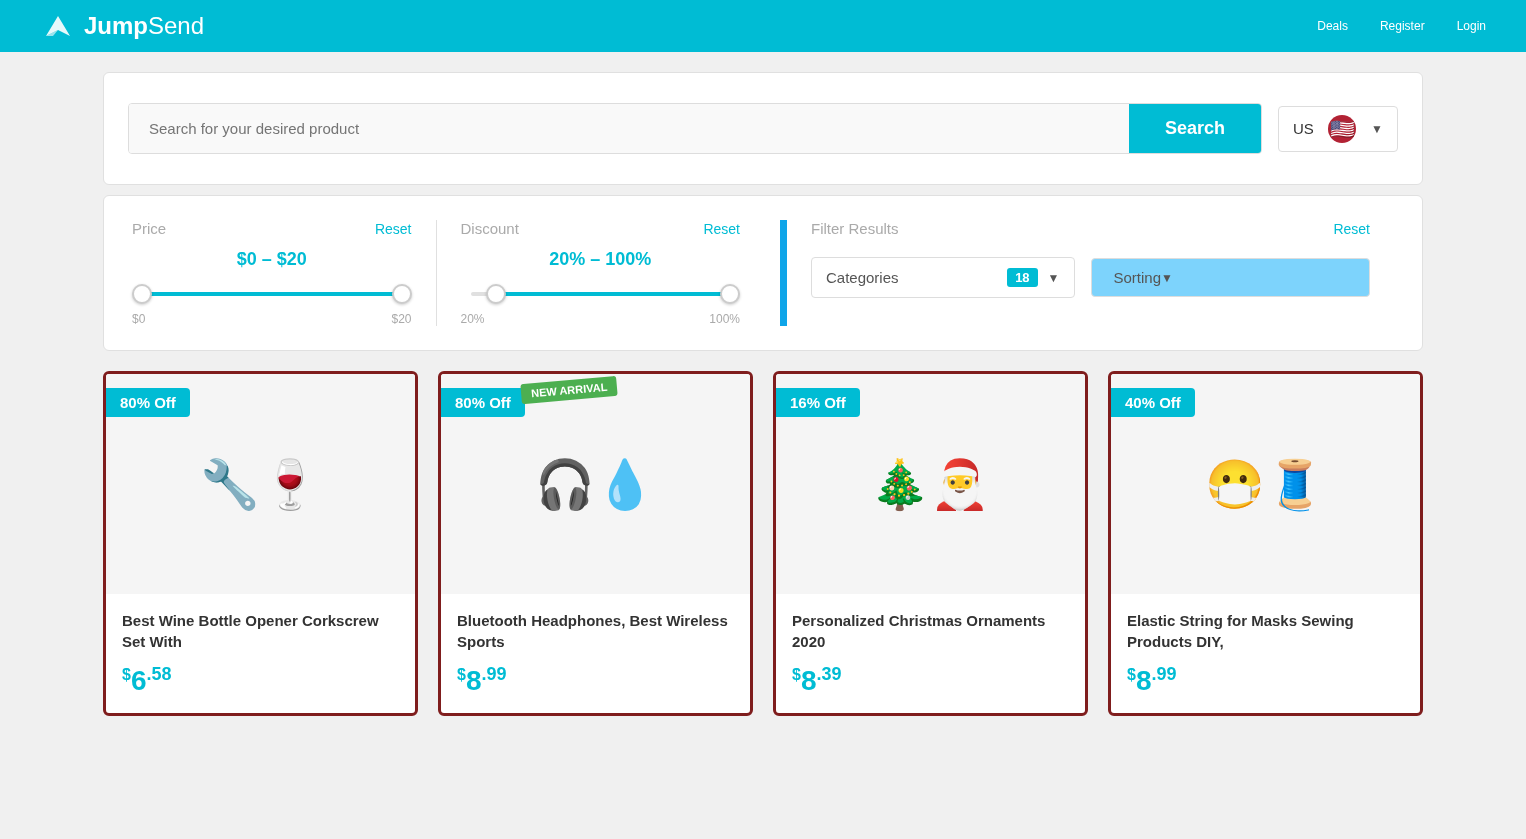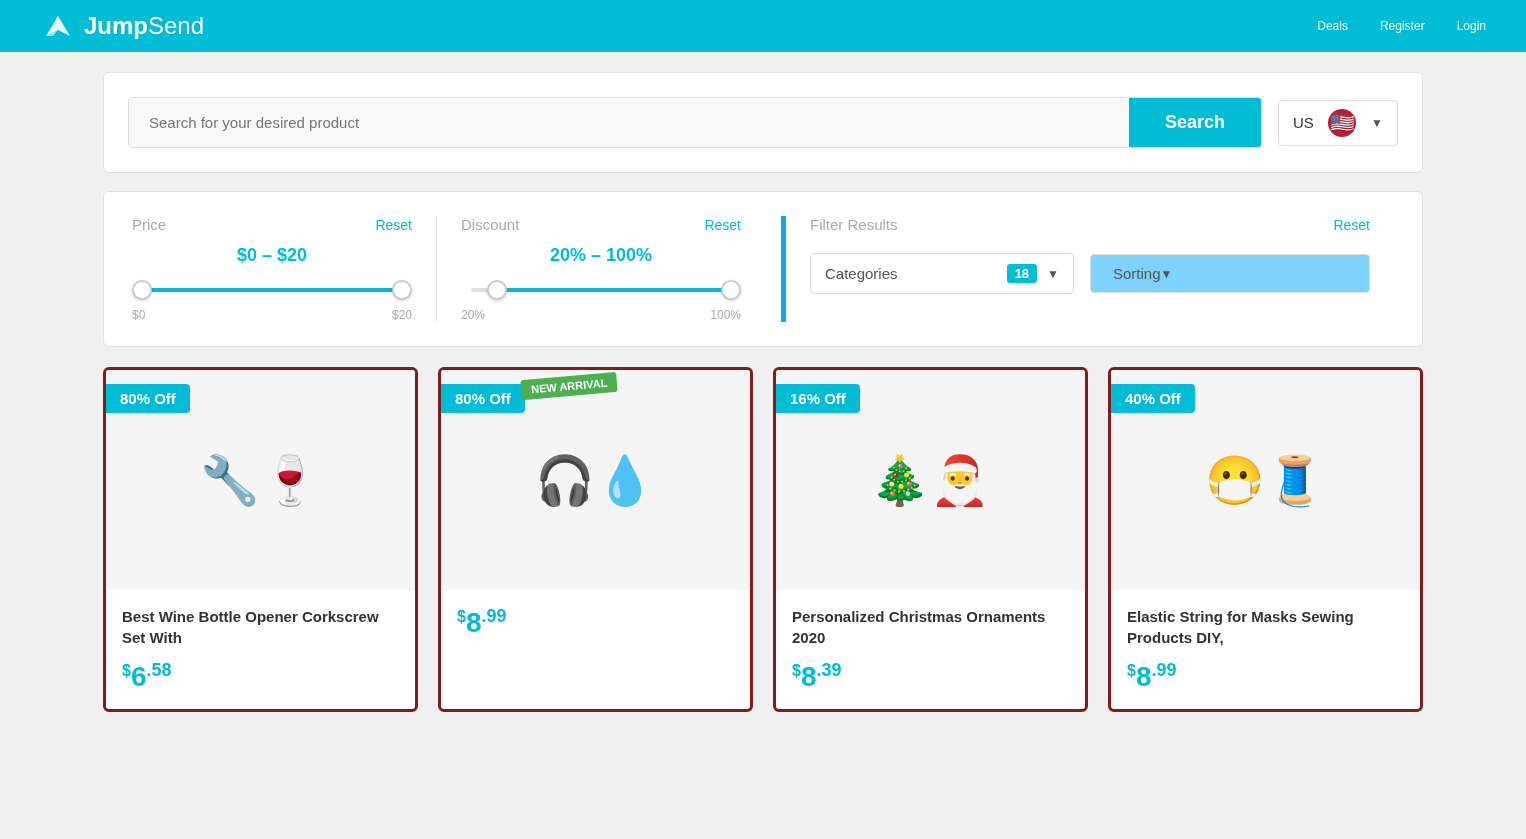--- a/index.html
+++ b/index.html
@@ -47,22 +47,22 @@
       max-width: 1440px;
       margin: 0 auto;
       padding: 20px 60px;
     }
 
     
     .search-section {
       background: #fff;
       border: 1px solid #e0e0e0;
       border-radius: 6px;
-      padding: 24px 24px;
-      margin-bottom: 18px;
+      padding: 30px 24px;
+      margin-bottom: 10px;
       display: flex;
       align-items: center;
       gap: 16px;
     }
     .search-input-wrap {
       flex: 1;
       display: flex;
       border: 1px solid #ddd;
       border-radius: 4px;
       overflow: hidden;
@@ -210,21 +210,21 @@
       display: flex;
       justify-content: space-between;
       margin-top: 8px;
       font-size: 12px;
       color: #aaa;
     }
     
     .filter-results-block {
       flex: 2;
       padding: 0 24px;
-      border-left: 5px solid #0ea5e9;
+      border-left: 7px solid #0ea5e9;
       margin-left: 16px;
     }
     .filter-results-header {
       display: flex;
       justify-content: space-between;
       align-items: center;
       margin-bottom: 20px;
     }
     .filter-results-label {
       font-size: 15px;
@@ -471,20 +471,21 @@
       </div>
     </div>
 
     <div class="product-card">
       <div class="product-image-wrap">
         <div class="discount-badge">80% Off</div>
         <div class="new-arrival-badge">NEW ARRIVAL</div>
         <div class="product-image-placeholder">🎧💧</div>
       </div>
       <div class="product-info">
+        <div class="product-title">Bluetooth Headphones, Best Wireless Sports</div>
         <div class="product-price">
           <sup>$</sup><span>8</span><span class="cents">.<span>99</span></span>
         </div>
       </div>
     </div>
 
     <div class="product-card">
       <div class="product-image-wrap">
         <div class="discount-badge">16% Off</div>
         <div class="product-image-placeholder">🎄🎅</div>

